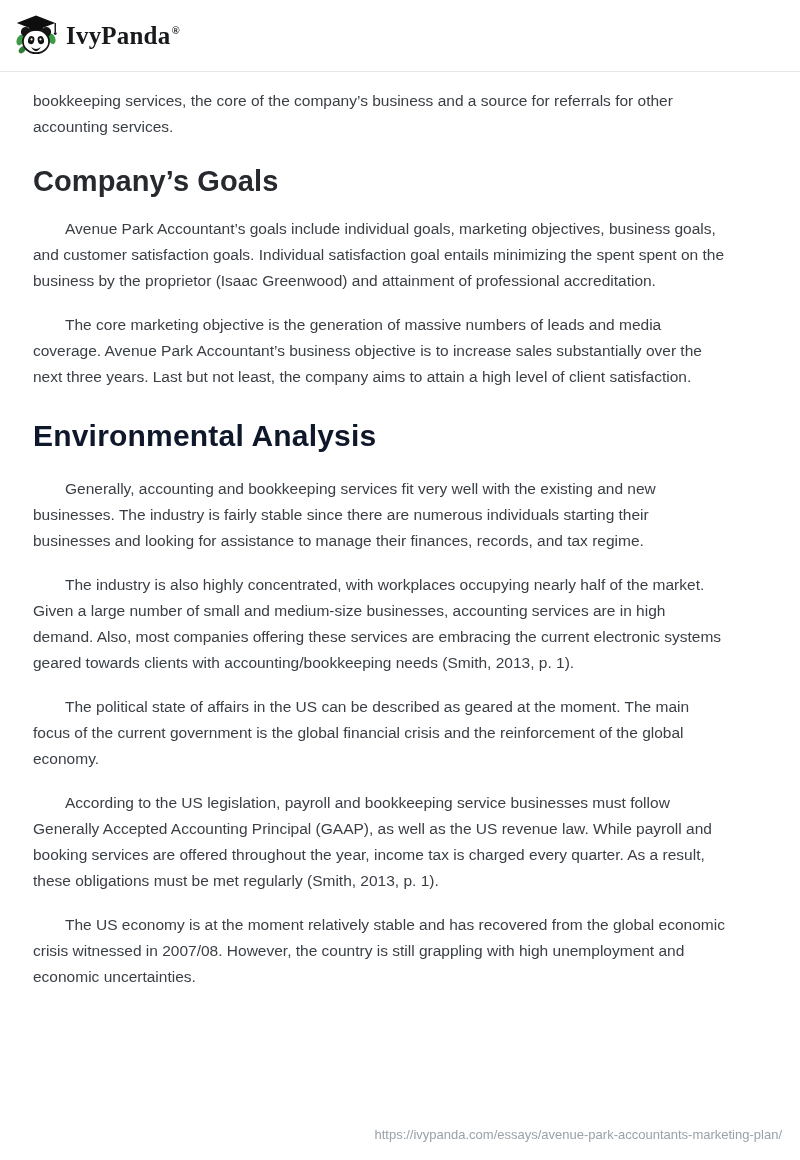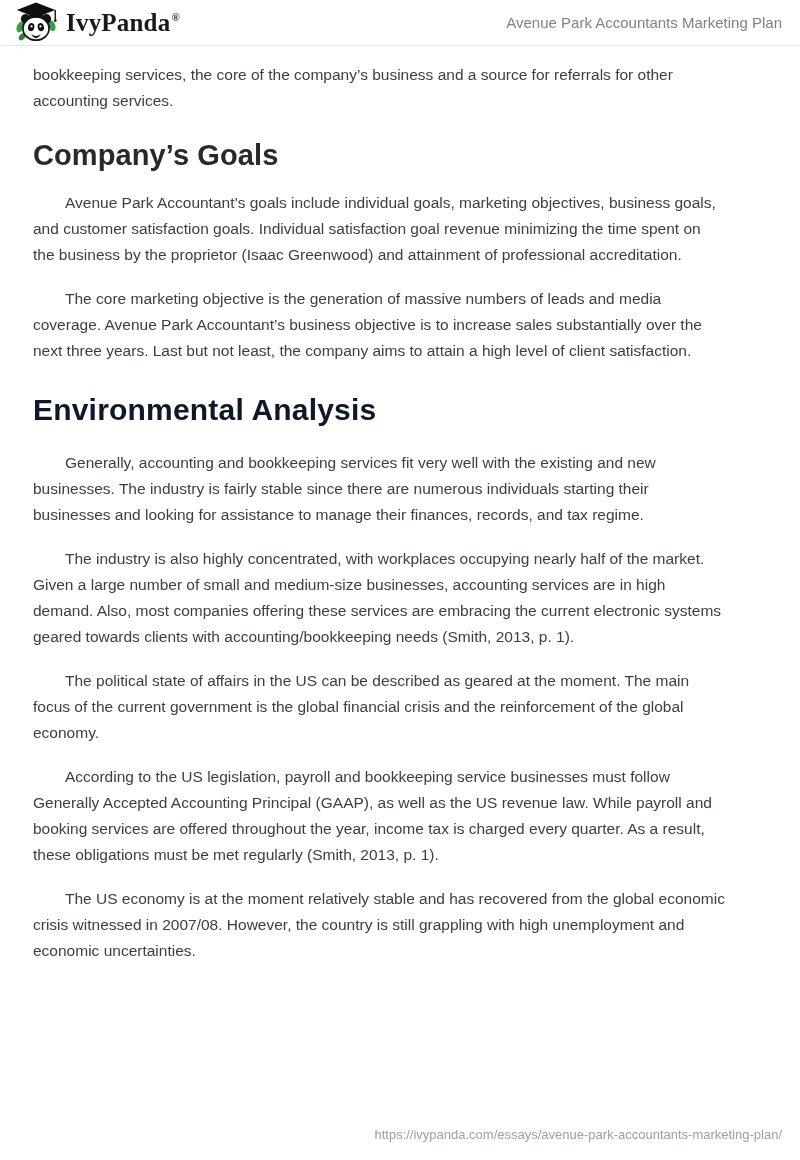--- a/index.html
+++ b/index.html
@@ -8,21 +8,21 @@
     width: 800px;
     height: 1160px;
     position: relative;
     font-family: "Liberation Sans", sans-serif;
     color: #3a3f45;
     overflow: hidden;
   }
 
   
   .page-header {
-    height: 46px;
+    height: 72px;
     display: flex;
     align-items: center;
     justify-content: space-between;
     padding: 6px 18px 6px 14px;
     border-bottom: 1px solid #e4e6e9;
   }
   .brand {
     display: flex;
     align-items: center;
     gap: 8px;
@@ -105,28 +105,27 @@
         <circle cx="38.5" cy="37" r="1.6" fill="#ffffff"></circle>
         <path d="M25 48 q7 6 14 0 q-3 6 -7 6 q-4 0 -7 -6z" fill="#141414"></path>
         <polygon points="32,2 60,13 32,24 4,13" fill="#0e0e0e"></polygon>
         <rect x="22" y="17" width="20" height="7" rx="2" fill="#0e0e0e"></rect>
         <line x1="60" y1="13" x2="60" y2="27" stroke="#0e0e0e" stroke-width="2"></line>
         <circle cx="60" cy="28.5" r="2" fill="#0e0e0e"></circle>
       </svg>
     </span>
     <span class="brand-name"><span>IvyPanda</span><span class="brand-reg">®</span></span>
   </a>
-  <div class="doc-title">Avenue Park Accountants Marketing Plan</div>
 </header>
 
 <main class="article">
   <p>bookkeeping services, the core of the company’s business and a source for referrals for other accounting services.</p>
 
   <h2>Company’s Goals</h2>
-  <p class="indent">Avenue Park Accountant’s goals include individual goals, marketing objectives, business goals, and customer satisfaction goals. Individual satisfaction goal revenue minimizing the time spent on the business by the proprietor (Isaac Greenwood) and attainment of professional accreditation.</p>
+  <p class="indent">Avenue Park Accountant’s goals include individual goals, marketing objectives, business goals, and customer satisfaction goals. Individual satisfaction goal entails minimizing the spent spent on the business by the proprietor (Isaac Greenwood) and attainment of professional accreditation.</p>
   <p class="indent">The core marketing objective is the generation of massive numbers of leads and media coverage. Avenue Park Accountant’s business objective is to increase sales substantially over the next three years. Last but not least, the company aims to attain a high level of client satisfaction.</p>
 
   <h1>Environmental Analysis</h1>
   <p class="indent">Generally, accounting and bookkeeping services fit very well with the existing and new businesses. The industry is fairly stable since there are numerous individuals starting their businesses and looking for assistance to manage their finances, records, and tax regime.</p>
   <p class="indent">The industry is also highly concentrated, with workplaces occupying nearly half of the market. Given a large number of small and medium-size businesses, accounting services are in high demand. Also, most companies offering these services are embracing the current electronic systems geared towards clients with accounting/bookkeeping needs (Smith, 2013, p. 1).</p>
   <p class="indent">The political state of affairs in the US can be described as geared at the moment. The main focus of the current government is the global financial crisis and the reinforcement of the global economy.</p>
   <p class="indent">According to the US legislation, payroll and bookkeeping service businesses must follow Generally Accepted Accounting Principal (GAAP), as well as the US revenue law. While payroll and booking services are offered throughout the year, income tax is charged every quarter. As a result, these obligations must be met regularly (Smith, 2013, p. 1).</p>
   <p class="indent">The US economy is at the moment relatively stable and has recovered from the global economic crisis witnessed in 2007/08. However, the country is still grappling with high unemployment and economic uncertainties.</p>
 </main>
 

